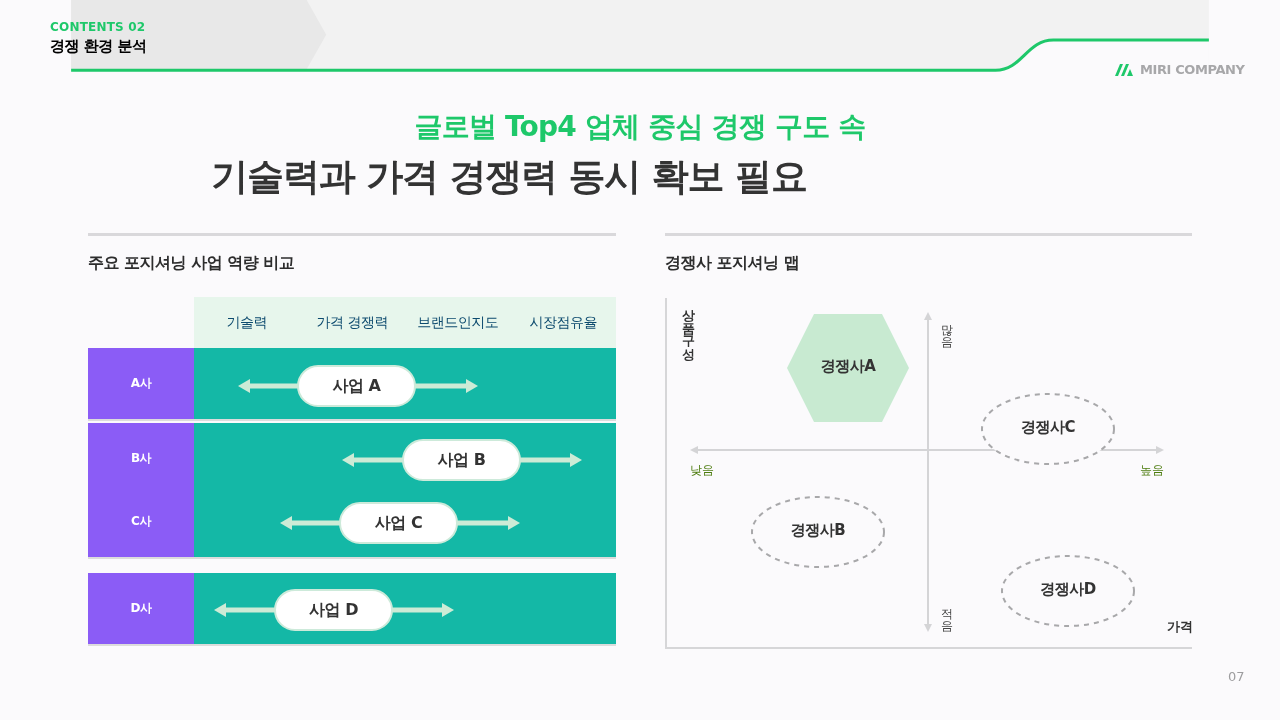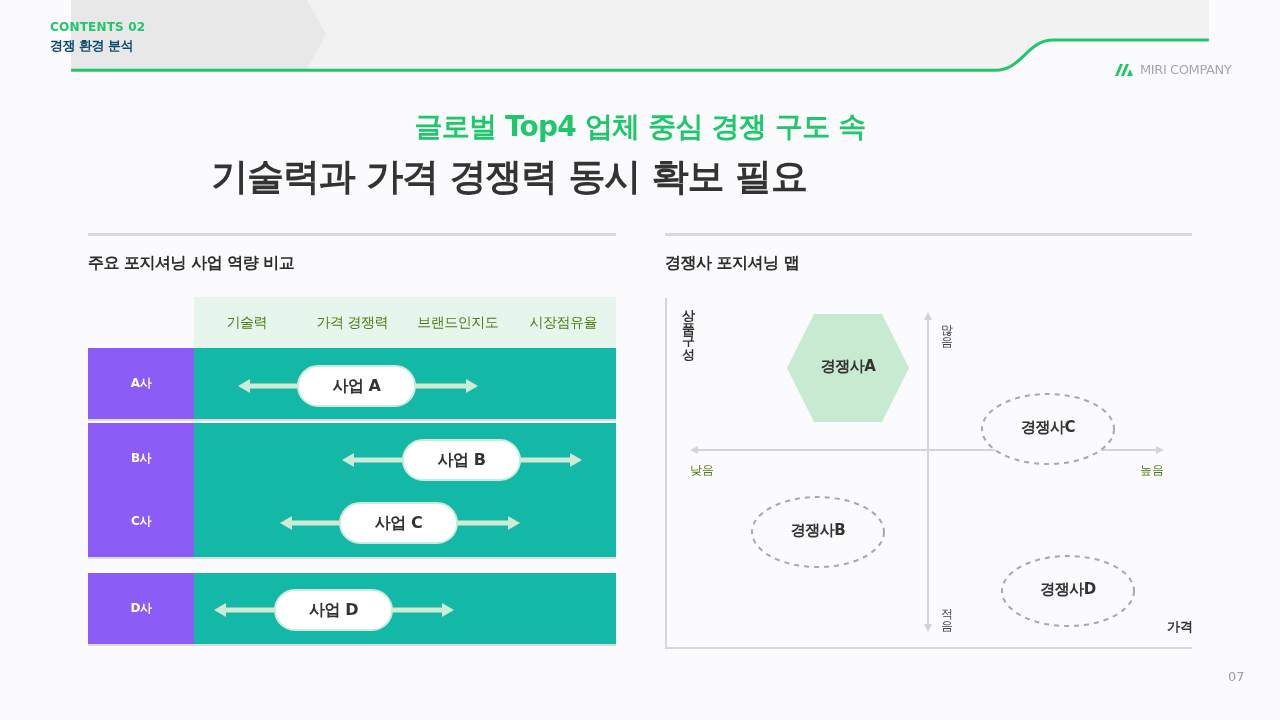--- a/index.html
+++ b/index.html
@@ -3,34 +3,34 @@
 <meta charset="utf-8">
 <style>
   * { box-sizing: border-box; margin: 0; padding: 0; }
   html, body { width: 1280px; height: 720px; overflow: hidden; }
   body { background: #fbfafc; font-family: "DejaVu Sans", "Liberation Sans", sans-serif; color: #2d2d2d; position: relative; }
   .abs { position: absolute; }
 
   
   .header-bg { left: 0; top: 0; width: 1280px; height: 80px; }
   .contents-label { left: 50px; top: 20px; font-size: 12px; font-weight: 700; color: #1ec86a; letter-spacing: 0.2px; }
-  .section-title { left: 50px; top: 37px; font-size: 13px; font-weight: 700; color: #0c4a6e; letter-spacing: -0.5px; }
+  .section-title { left: 50px; top: 37px; font-size: 15px; font-weight: 700; color: #000000; letter-spacing: -0.5px; }
   .brand { left: 1112px; top: 62px; display: flex; align-items: center; gap: 6px; }
-  .brand-name { font-size: 13px; font-weight: 400; color: #a7a7a9; letter-spacing: -0.4px; }
+  .brand-name { font-size: 13px; font-weight: 700; color: #a7a7a9; letter-spacing: -0.4px; }
 
   
   .title-sub { left: 0; width: 1280px; top: 108px; text-align: center; font-size: 28px; font-weight: 700; color: #1ec86a; letter-spacing: -0.8px; }
   .title-main { left: 0; width: 1018px; top: 152px; text-align: center; font-size: 37px; font-weight: 700; color: #333; letter-spacing: -1.2px; }
 
   .top-rule { height: 3px; background: #d9d8db; top: 233px; }
   .panel-heading { top: 253px; font-size: 16px; font-weight: 700; color: #2d2d2d; letter-spacing: -0.5px; }
 
   
   .thead { left: 194px; top: 297px; width: 422px; height: 51px; background: #e7f6ec; display: flex; align-items: center; }
-  .th { flex: 1; text-align: center; font-size: 14px; color: #4d7c0f; letter-spacing: -0.5px; }
+  .th { flex: 1; text-align: center; font-size: 14px; color: #0c4a6e; letter-spacing: -0.5px; }
   .row { left: 88px; width: 528px; height: 73px; border-bottom: 2px solid #dcdcdc; }
   .row-label { position: absolute; left: 0; top: 0; width: 106px; height: 100%; background: #8b5cf6; color: #fff; font-size: 12px; font-weight: 700; display: flex; align-items: center; justify-content: center; letter-spacing: -0.5px; }
   .row-body { position: absolute; left: 106px; top: 0; right: 0; height: 100%; background: #14b8a6; }
   .arrow { position: absolute; height: 18px; }
   .pill { position: absolute; height: 42px; width: 119px; border: 2px solid #cdeada; border-radius: 21px; background: #fff; display: flex; align-items: center; justify-content: center; font-size: 16px; font-weight: 700; color: #333; letter-spacing: -0.5px; }
 
   
   .map-frame { left: 665px; top: 298px; width: 527px; height: 351px; border-left: 2px solid #d6d6d8; border-bottom: 2px solid #d6d6d8; }
   .map-svg { left: 0; top: 0; }
   .axis-text { font-size: 12px; color: #4d7c0f; }

